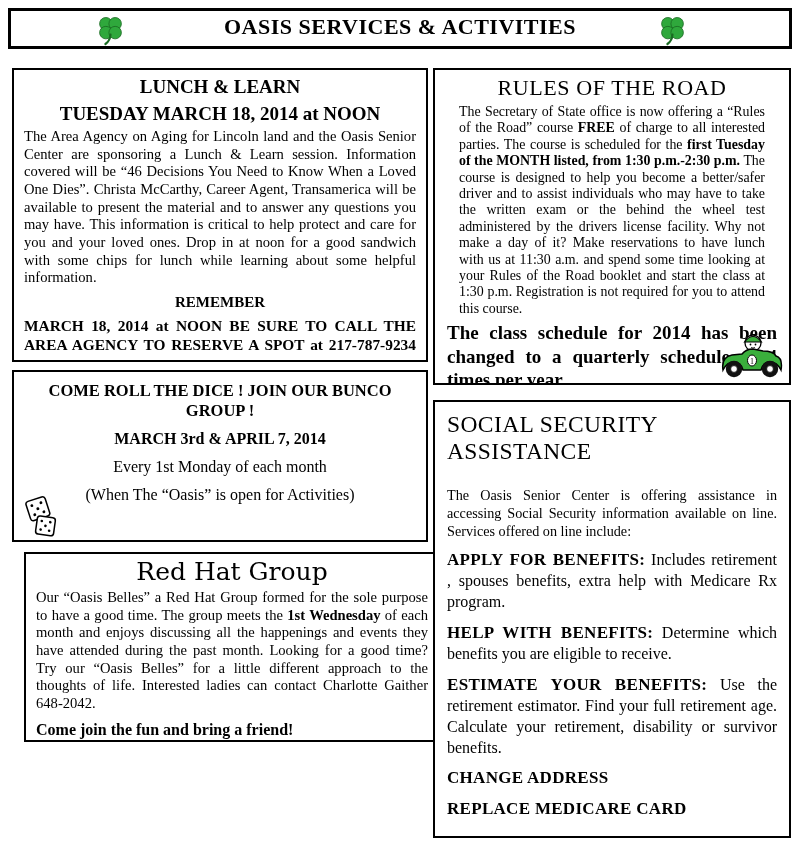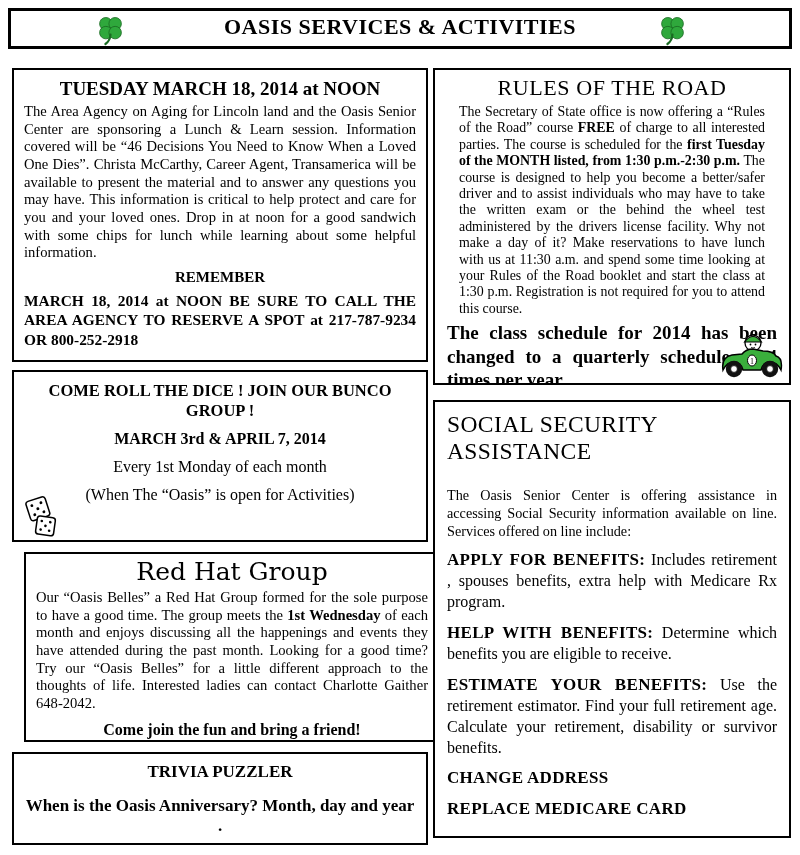--- a/index.html
+++ b/index.html
@@ -38,21 +38,21 @@
   .remember{font-weight:bold;text-align:center;font-size:15px;margin:7px 0 5px;}
   .reserve{font-weight:bold;font-size:15.4px;line-height:1.26;text-align:justify;margin:2px 0;}
 
   .bunco-title{font-weight:bold;text-align:center;font-size:19px;margin:5px 0 8px;}
   .bunco-l1{font-weight:bold;text-align:center;font-size:16.5px;margin:6px 0;}
   .bunco-l2{font-weight:bold;text-align:center;font-size:16px;margin:9px 0;}
   .bunco-ln{text-align:center;font-size:16px;margin:10px 0;}
   .dice{position:absolute;left:8px;bottom:1px;width:42px;height:44px;}
 
   .redhat-title{text-align:center;font-weight:400;font-size:25px;margin:2px 0 3px;font-family:"DejaVu Serif","Liberation Serif",serif;}
-  .redhat-cta{font-weight:bold;text-align:center;font-size:16px;margin:8px 0 3px;}
+  .redhat-cta{font-weight:bold;font-size:16px;margin:8px 0 3px;}
 
   .trivia-title{font-weight:bold;text-align:center;font-size:17px;margin:5px 0 14px;}
   .trivia-q{font-weight:bold;text-align:center;font-size:17px;margin:12px 0 8px;}
   .trivia-a{font-weight:bold;text-align:left;font-size:15px;margin:2px 0;}
 
   .rules-title{text-align:center;font-weight:400;font-size:22px;letter-spacing:0.6px;margin:2px 0 3px;}
   .rules-p{font-size:13.9px;line-height:1.18;text-align:justify;margin:2px 12px;}
   .rules-p2{font-weight:bold;font-size:19px;line-height:1.24;text-align:justify;margin:4px 0 2px;}
   .rules-dates{font-family:"DejaVu Serif","Liberation Serif",serif;font-weight:bold;font-size:18px;text-align:center;margin:4px 36px 0 0;}
   .car{position:absolute;right:5px;bottom:3px;width:64px;height:50px;}
@@ -89,20 +89,21 @@
           <circle cx="21.5" cy="10" r="7.4" fill="#2fa83c"></circle>
           <circle cx="10.5" cy="20.5" r="7.4" fill="#2fa83c"></circle>
           <circle cx="21.5" cy="20.5" r="7.4" fill="#2fa83c"></circle>
         </g>
         <path d="M16 23 Q15.5 30 10 34" stroke="#1a6b22" stroke-width="2.6" fill="none" stroke-linecap="round"></path>
       </svg>
     </span>
   </div>
 
   <div class="box lunch">
+    <div class="h-bold-c lunch-title">LUNCH &amp; LEARN</div>
     <div class="h-bold-c lunch-sub">TUESDAY MARCH 18, 2014 at NOON</div>
     <p class="body-just">The Area Agency on Aging for Lincoln land and the Oasis Senior Center are sponsoring a Lunch &amp; Learn session. Information covered will be “46 Decisions You Need to Know When a Loved One Dies”. Christa McCarthy, Career Agent, Transamerica will be available to present the material and to answer any questions you may have. This information is critical to help protect and care for you and your loved ones. Drop in at noon for a good sandwich with some chips for lunch while learning about some helpful information.</p>
     <div class="remember">REMEMBER</div>
     <p class="reserve">MARCH 18, 2014 at NOON BE SURE TO CALL THE AREA AGENCY TO RESERVE A SPOT at 217-787-9234 OR 800-252-2918</p>
   </div>
 
   <div class="box bunco">
     <div class="bunco-l1">COME ROLL THE DICE !    JOIN OUR BUNCO GROUP !</div>
     <div class="bunco-l2">MARCH 3rd &amp; APRIL 7, 2014</div>
     <div class="bunco-ln">Every 1st Monday of each month</div>
@@ -130,25 +131,20 @@
     </span>
   </div>
 
   <div class="box redhat">
     <div class="redhat-title">Red Hat Group</div>
     <p class="body-just"><span>Our “Oasis Belles” a Red Hat Group formed for the sole purpose to have a good time.  The group meets the </span><b>1st Wednesday</b><span> of each month and enjoys discussing all the happenings and events they have attended during the past month.  Looking for a good time? Try our “Oasis Belles” for a little different approach to the thoughts of life.  Interested ladies can contact Charlotte Gaither 648-2042.</span></p>
     <div class="redhat-cta">Come join the fun  and bring a friend!</div>
 
   </div>
 
-  <div class="box trivia">
-    <div class="trivia-title">TRIVIA PUZZLER</div>
-    <div class="trivia-q">When is the Oasis Anniversary? Month, day and year .</div>
-    <div class="trivia-a">Answer on page  11</div>
-  </div>
 
   <div class="box rules">
     <div class="rules-title">RULES OF THE ROAD</div>
     <p class="rules-p"><span>The Secretary of State office is now offering a “Rules of the Road” course </span><b>FREE</b><span> of charge to all interested parties. The course is scheduled for the </span><b>first Tuesday of the MONTH listed, from 1:30 p.m.-2:30 p.m.</b><span>  The course is designed to help you become a better/safer driver and to assist individuals who may have to take the written exam or the behind the wheel test administered by the drivers license facility.  Why not make a day of it?  Make reservations to have lunch with us at 11:30 a.m. and spend some time looking at your Rules of the Road booklet and start the class at 1:30 p.m.  Registration is not required for you to attend this course.</span></p>
     <p class="rules-p2">The class schedule for 2014 has been changed to a quarterly schedule of 4 times per year.</p>
     <div class="rules-dates">March 4th &amp; June 3rd 2014</div>
     <span class="car">
       <svg viewBox="0 0 64 50" width="64" height="50" aria-hidden="true">
         <circle cx="33" cy="13" r="8" fill="#fff" stroke="#000" stroke-width="1.3"></circle>
         <path d="M24.5 12 Q33 1 41.5 12 Z" fill="#3aaf3c" stroke="#000" stroke-width="1.2"></path>

